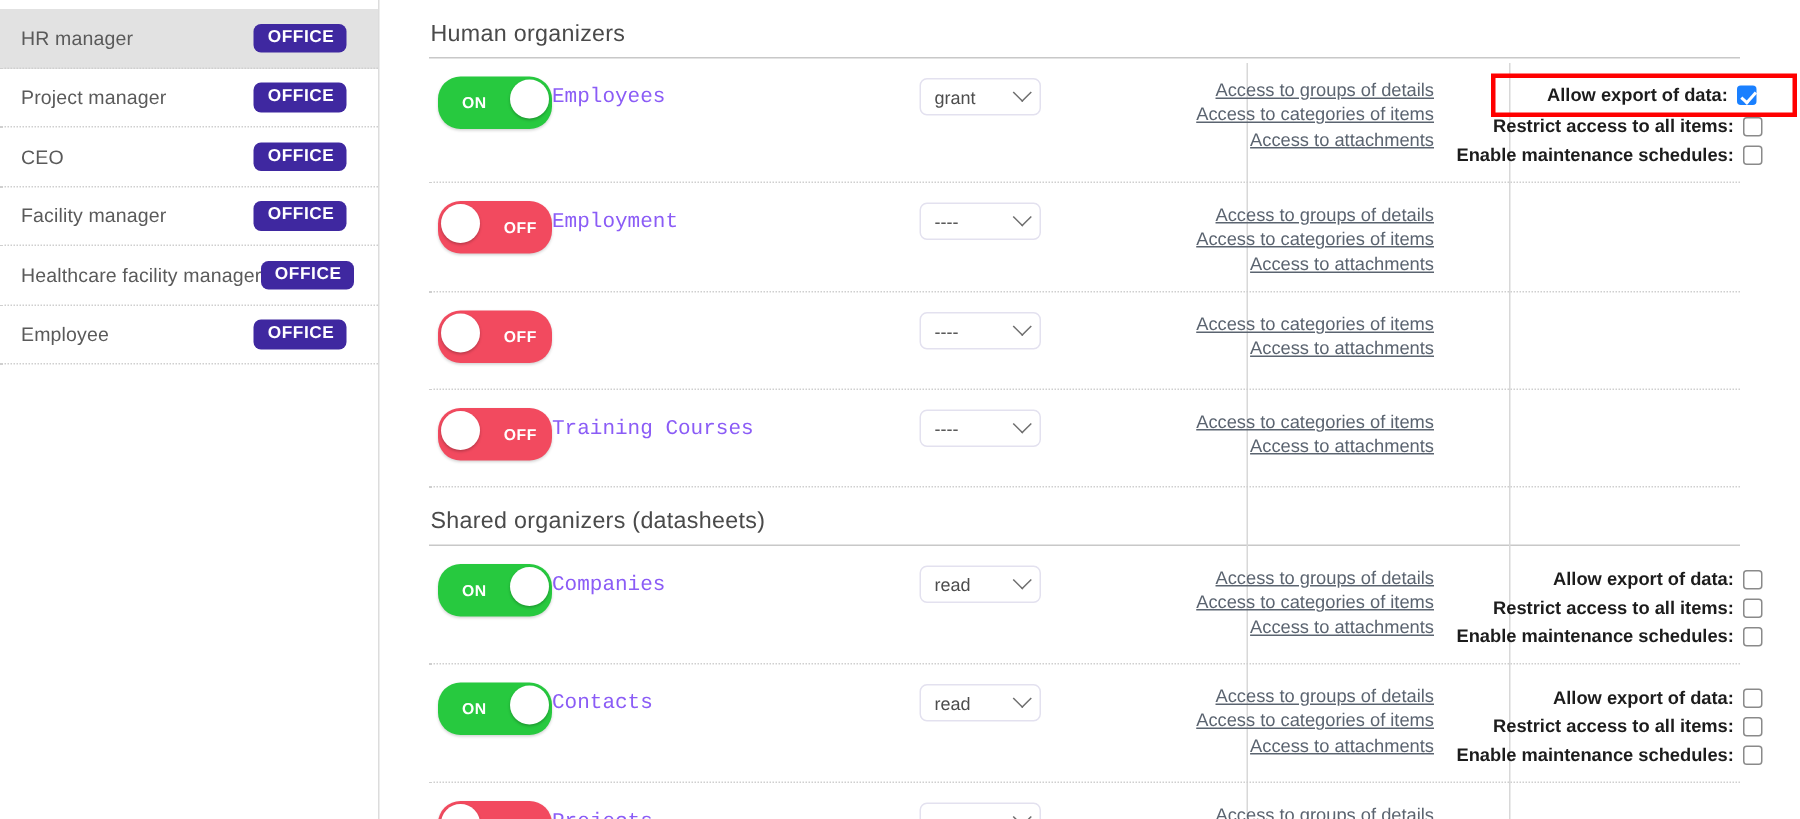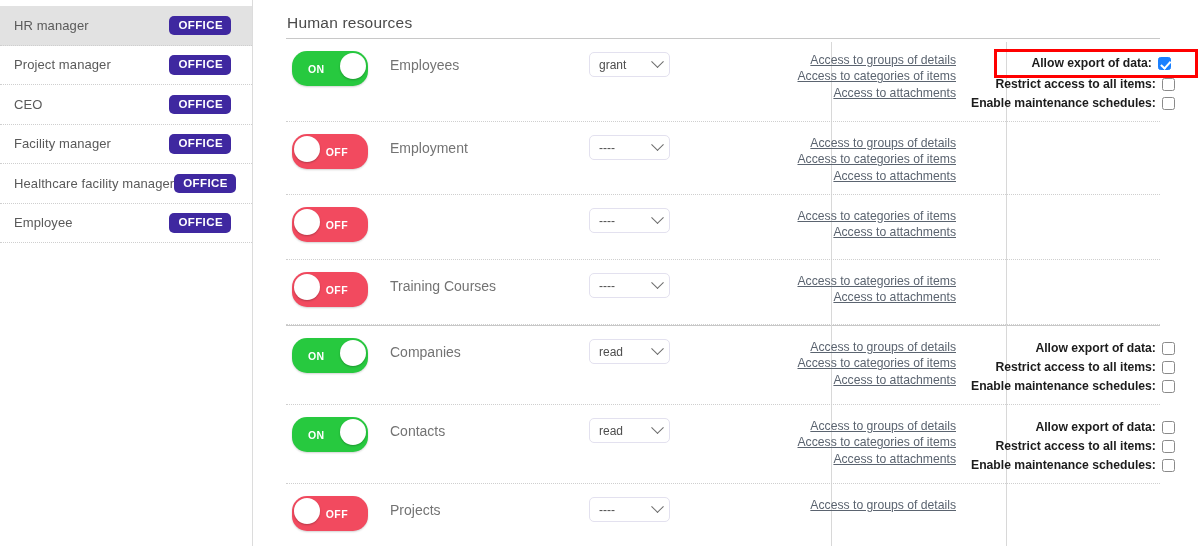--- a/index.html
+++ b/index.html
@@ -110,48 +110,49 @@
   .switch.off .knob { left: 2px; }
   .switch .txt {
     position: relative;
     font-size: 10.5px;
     font-weight: bold;
     color: #ffffff;
     letter-spacing: .4px;
     z-index: 2;
   }
   .switch.on  .txt { margin-left: 16px; }
-  .switch.off .txt { margin-right: 20px; }
+  .switch.off .txt { margin-right: 10px; }
 
   .entity-name {
     font-size: 14px;
-    color: #737373;
-    margin-left: 22px;
+    color: #8b5cf6;
     padding-top: 6px;
     white-space: nowrap;
+    font-family: Liberation Mono, monospace;
   }
 
   
   .col-select {
     flex: 0 0 175px;
     padding-top: 4px;
     padding-left: 8px;
   }
   .pseudo-select {
     width: 81px;
     height: 25px;
     border: 1px solid #e3e1ef;
     border-radius: 5px;
     background: #ffffff;
     display: flex;
     align-items: center;
     justify-content: space-between;
     padding: 0 7px 0 9px;
     font-size: 12px;
     color: #4d4d4d;
+    margin-left: 24px;
   }
   .pseudo-select .caret {
     width: 9px; height: 9px;
     border-right: 1.4px solid #6d6d6d;
     border-bottom: 1.4px solid #6d6d6d;
     transform: rotate(45deg) translate(-2px,-2px);
   }
 
   
   .col-links {
@@ -259,21 +260,21 @@
           <span class="role-name">Employee</span>
           <span class="role-badge">OFFICE</span>
         </div>
       </div>
   </aside>
 
   <main class="main">
     <div class="vrule" style="left:578px; top:42px; bottom:0;"></div>
     <div class="vrule" style="left:753px; top:42px; bottom:0;"></div>
     <div id="sections-host">
-        <div class="section-title">Human resources</div>
+        <div class="section-title">Human organizers</div>
         <div class="section-rule"></div>
         <div class="perm-table">
           <div class="perm-row tall">
             <div class="col-toggle">
               <div class="switch on">
                 <span class="txt">ON</span>
                 <span class="knob"></span>
               </div>
               <span class="entity-name">Employees</span>
             </div>
@@ -357,20 +358,21 @@
                 <span class="caret"></span>
               </div>
             </div>
             <div class="col-links">
               <span class="acc-link">Access to categories of items</span>
               <span class="acc-link">Access to attachments</span>
             </div>
             <div class="col-checks"></div>
           </div>
         </div>
+        <div class="section-title">Shared organizers (datasheets)</div>
         <div class="section-rule"></div>
         <div class="perm-table">
           <div class="perm-row tall">
             <div class="col-toggle">
               <div class="switch on">
                 <span class="txt">ON</span>
                 <span class="knob"></span>
               </div>
               <span class="entity-name">Companies</span>
             </div>

